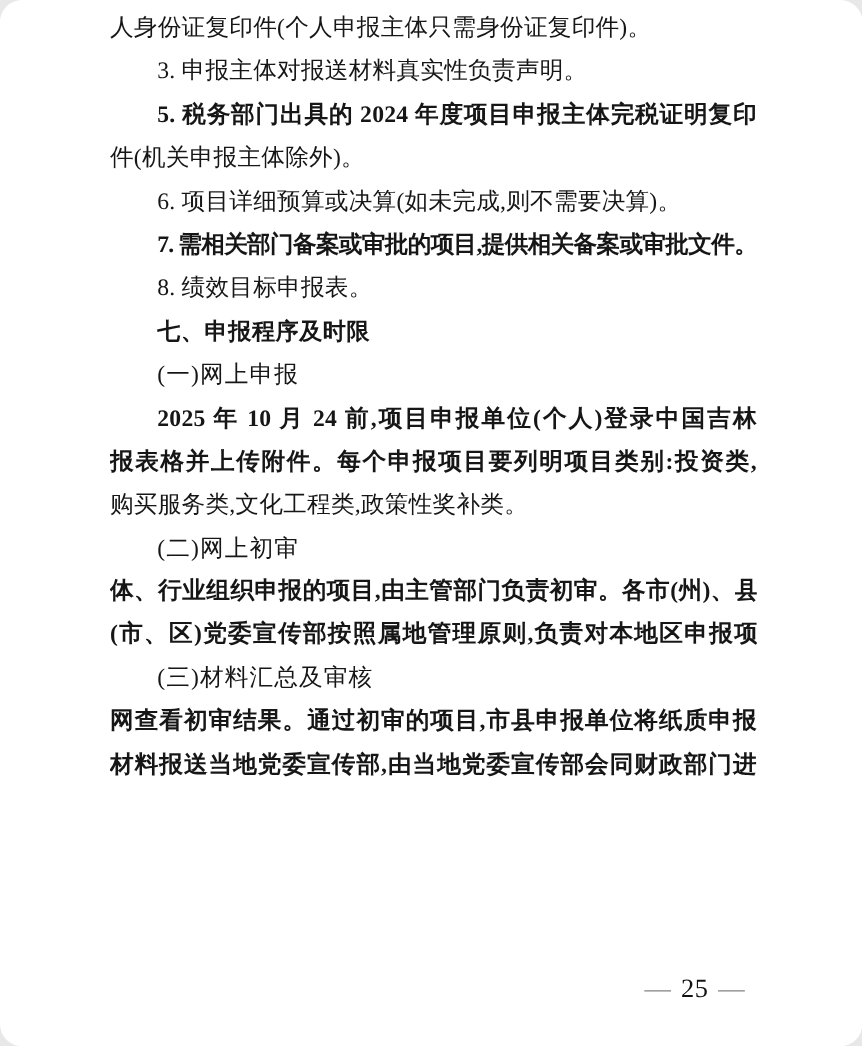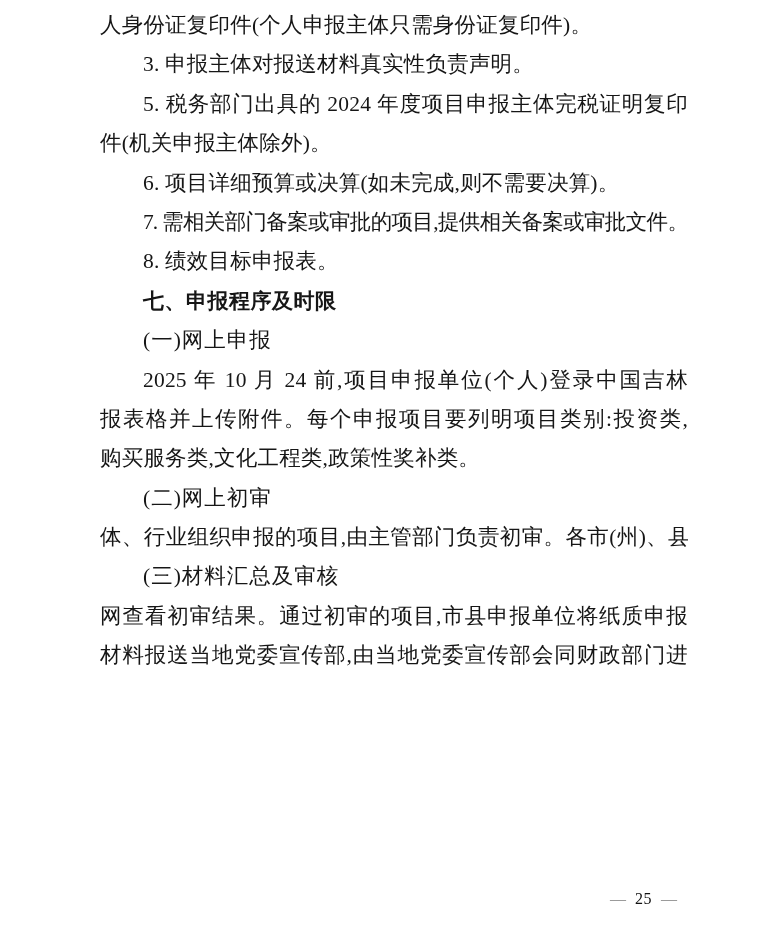--- a/index.html
+++ b/index.html
@@ -9,20 +9,21 @@
   }
   .page {
     position: relative;
     width: 784px;
     height: 951px;
     margin: 0 auto;
     background: #ffffff;
     overflow: hidden;
     font-family: "Liberation Serif", "DejaVu Serif", serif;
     color: #161616;
+    border-radius: 20px;
   }
   .doc {
     position: absolute;
     top: 6px;
     left: 100px;
     width: 588px;
   }
   .line {
     height: 39.4px;
     line-height: 39.4px;
@@ -30,20 +31,21 @@
     white-space: nowrap;
     overflow: visible;
     text-align: left;
     letter-spacing: 0.2px;
   }
   .line.fill {
     white-space: normal;
     text-align: justify;
     text-align-last: justify;
     overflow: hidden;
+    font-weight: bold;
   }
   .line.ind {
     text-indent: 43px;
   }
   .line.tight  { letter-spacing: -0.9px; }
   .line.tight2 { letter-spacing: -1.6px; }
   .line.heading {
     font-family: "DejaVu Sans", "Liberation Sans", sans-serif;
     font-weight: 700;
     font-size: 21px;
@@ -52,21 +54,21 @@
   .line.subheading {
     font-family: "Liberation Serif", "DejaVu Serif", serif;
     letter-spacing: 1px;
   }
   .footer {
     position: absolute;
     top: 886px;
     right: 107px;
     height: 26px;
     line-height: 26px;
-    font-size: 16px;
+    font-size: 24px;
     color: #161616;
     white-space: nowrap;
   }
   .footer .dash {
     color: #8a8a8a;
   }
   .footer .num {
     margin: 0 9px;
     color: #111111;
     letter-spacing: 0.5px;
@@ -84,20 +86,21 @@
     <div class="line ind">6. 项目详细预算或决算(如未完成,则不需要决算)。</div>
     <div class="line ind fill tight">7. 需相关部门备案或审批的项目,提供相关备案或审批文件。</div>
     <div class="line ind">8. 绩效目标申报表。</div>
     <div class="line ind heading">七、申报程序及时限</div>
     <div class="line ind subheading">(一)网上申报</div>
     <div class="line ind fill">2025 年 10 月 24 前,项目申报单位(个人)登录中国吉林</div>
     <div class="line fill">报表格并上传附件。每个申报项目要列明项目类别:投资类,</div>
     <div class="line">购买服务类,文化工程类,政策性奖补类。</div>
     <div class="line ind subheading">(二)网上初审</div>
     <div class="line fill tight2">体、行业组织申报的项目,由主管部门负责初审。各市(州)、县</div>
+    <div class="line fill tight">(市、区)党委宣传部按照属地管理原则,负责对本地区申报项</div>
     <div class="line ind subheading">(三)材料汇总及审核</div>
     <div class="line fill">网查看初审结果。通过初审的项目,市县申报单位将纸质申报</div>
     <div class="line fill">材料报送当地党委宣传部,由当地党委宣传部会同财政部门进</div>
   </div>
 
   <div class="footer">
     <span class="dash">—</span><span class="num">25</span><span class="dash">—</span>
   </div>
 </div>
 

